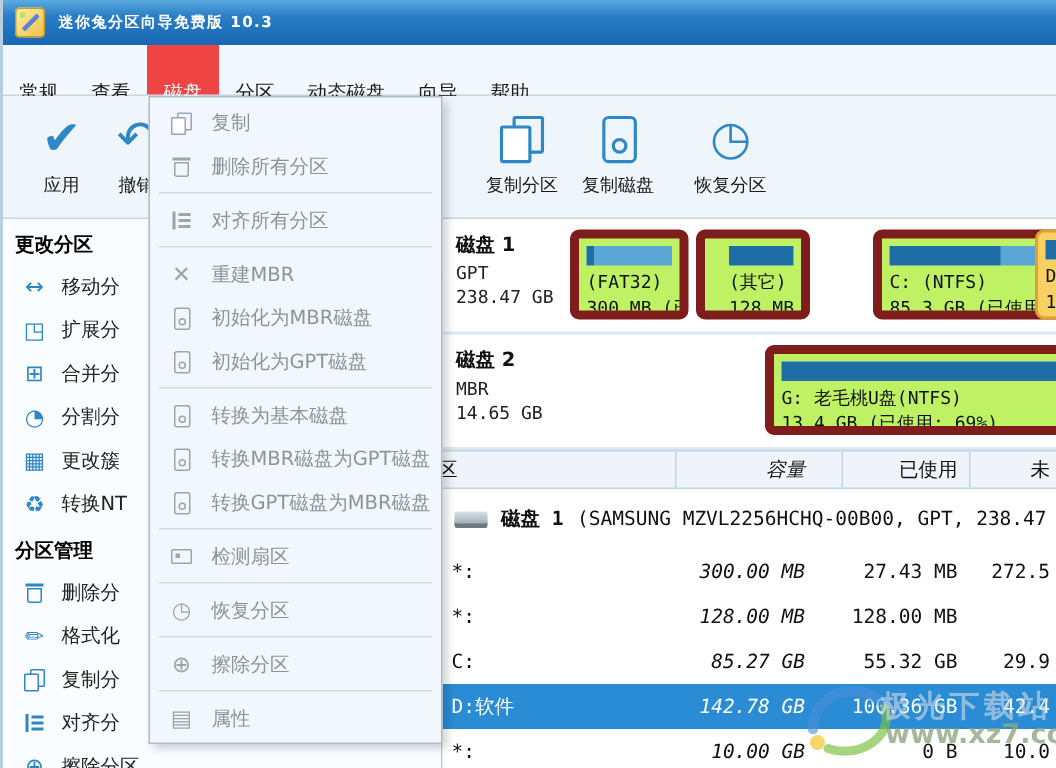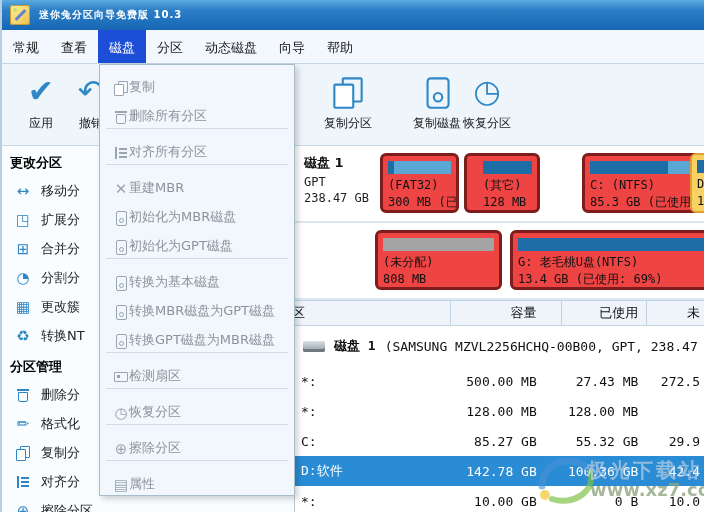--- a/index.html
+++ b/index.html
@@ -14,22 +14,22 @@
   .app-icon{width:20px;height:20px;border-radius:3px;position:relative;flex:none;
     background:linear-gradient(135deg,#fdf0a8,#edc042);box-shadow:inset 0 0 0 1px #c89b2e;}
   .app-icon::before{content:"";position:absolute;left:9px;top:3px;width:3px;height:14px;
     background:#5f7fd8;transform:rotate(45deg);border-radius:1px;}
   .app-icon::after{content:"";position:absolute;left:3px;top:3px;width:4px;height:4px;border-radius:50%;background:#bfe06a;}
   .title-text{color:#fff;font-size:10px;font-weight:bold;letter-spacing:1px;}
 
   
   .menubar{position:absolute;left:0;top:30px;width:704px;height:34px;background:#f2f8fd;
     border-bottom:1px solid #c5d6e4;display:flex;box-sizing:border-box;}
-  .mb-item{padding:1px 11px;line-height:33px;font-size:13px;color:#1b1b1b;cursor:default;}
-  .mb-item.active{background:#1d4ed8;color:#fff;}
+  .mb-item{padding:16px 11px;line-height:33px;font-size:13px;color:#1b1b1b;cursor:default;}
+  .mb-item.active{background:#ef4444;color:#fff;}
 
   
   .toolbar{position:absolute;left:0;top:64px;width:704px;height:82px;background:#eef5fb;
     border-bottom:1px solid #c5d6e4;box-sizing:border-box;}
   .tb-btn{position:absolute;top:6px;width:62px;text-align:center;cursor:default;}
   .tb-ic{height:44px;display:flex;align-items:center;justify-content:center;color:#2f88c6;}
   .tb-ic .icn{transform:scale(2.1);}
   .tb-label{font-size:12px;color:#1a1a1a;margin-top:1px;white-space:nowrap;}
   .tb-frag{position:absolute;left:291px;top:114px;font-size:12px;color:#1a1a1a;}
 
@@ -60,45 +60,45 @@
     border-right:1px solid #b9c7d4;box-sizing:border-box;overflow:hidden;}
   .sb-title{margin:6px 0 2px 0;padding:2px 0 2px 8px;font-size:13px;font-weight:bold;color:#000;}
   .sb-item{height:29px;display:flex;align-items:center;gap:10px;padding-left:13px;cursor:default;}
   .sb-item .icn{color:#2f86c4;}
   .sb-label{font-size:13px;color:#222;white-space:nowrap;}
 
   
   .popup{position:absolute;left:97px;top:64px;width:196px;height:432px;background:#f1f7fc;
     border:1px solid #a9bccb;box-shadow:3px 3px 6px rgba(0,0,0,.18);z-index:50;
     box-sizing:border-box;padding-top:2px;overflow:hidden;}
-  .pm-item{height:29px;display:flex;align-items:flex-end;padding-left:13px;cursor:default;}
+  .pm-item{height:29px;display:flex;align-items:center;gap:12px;padding-left:13px;cursor:default;}
   .pm-item .icn{color:#99a5af;}
   .pm-label{font-size:13px;color:#8b949c;white-space:nowrap;}
   .pm-sep{height:1px;background:#d0dde8;margin:3px 6px;}
 
   
   .main{position:absolute;left:293px;top:146px;width:411px;height:366px;background:#fff;}
   .disk-row{position:relative;height:77px;border-bottom:2px solid #dce8f1;box-sizing:border-box;overflow:hidden;}
   .dm-label{position:absolute;left:9px;top:8px;}
   .dm-name{font-size:13px;font-weight:bold;color:#111;margin-bottom:2px;}
   .dm-sub{font-size:12px;color:#222;line-height:16px;}
-  .part-box{position:absolute;top:7px;height:60px;border:3px solid #7f1d1d;border-radius:6px;
-    background:#ef4444;box-sizing:border-box;padding:5px 5px 0 5px;overflow:hidden;cursor:default;}
+  .part-box{position:absolute;top:7px;height:60px;border:6px solid #7f1d1d;border-radius:6px;
+    background:#bef264;box-sizing:border-box;padding:5px 5px 0 5px;overflow:hidden;cursor:default;}
   .part-box.selected{border:2px solid #dfa02f;background:#f7d161;}
   .part-bar{height:13px;background:#5aa7d6;margin-bottom:3px;position:relative;overflow:hidden;}
   .part-bar .used{position:absolute;left:0;top:0;bottom:0;background:#1f6da6;}
   .part-bar.unalloc{background:#a3a3a3;}
   .part-line{font-size:12px;color:#111;line-height:17px;white-space:nowrap;}
 
   
   .tbl-header{height:26px;background:#eef4fa;border-top:1px solid #c2d4e2;border-bottom:1px solid #c2d4e2;
     display:flex;box-sizing:border-box;font-size:13px;color:#111;}
   .col-name{width:162px;display:flex;align-items:center;}
   .col-name .hdr-label{margin-left:-16px;white-space:nowrap;}
-  .col-cap{width:98px;text-align:left;padding-right:8px;box-sizing:border-box;display:flex;align-items:center;justify-content:flex-end;border-left:1px solid #c2d4e2;}
+  .col-cap{width:98px;text-align:left;padding-right:8px;box-sizing:border-box;display:flex;align-items:center;justify-content:flex-end;border-left:1px solid #c2d4e2;font-style:italic;}
   .col-used{width:89px;text-align:right;padding-right:8px;box-sizing:border-box;display:flex;align-items:center;justify-content:flex-end;border-left:1px solid #c2d4e2;margin-left:16px;}
   .col-un{width:62px;text-align:right;padding-right:6px;box-sizing:border-box;display:flex;align-items:center;justify-content:flex-end;border-left:1px solid #c2d4e2;}
   .disk-group-row{height:40px;display:flex;align-items:center;gap:9px;padding-left:8px;font-size:13px;color:#111;cursor:default;}
   .hdd{width:22px;height:11px;border-radius:2px;background:linear-gradient(#d9e1e7,#8f9aa2);
     box-shadow:inset 0 -3px 0 #6d7880;flex:none;}
   .dg-bold{font-weight:bold;white-space:nowrap;}
   .dg-rest{white-space:nowrap;}
   .part-row{height:30px;display:flex;font-size:13px;color:#111;cursor:default;}
   .part-row>div{display:flex;align-items:center;}
   .part-row .col-cap,.part-row .col-used,.part-row .col-un{border-left:none;}
@@ -145,21 +145,21 @@
       <div class="tb-label">撤销</div>
     </div>
     <span class="tb-frag">D</span>
     <div id="tb-actions">
         <div class="tb-btn" style="left: 315px;">
           <div class="tb-ic">
             <span class="icn ic-copy"></span>
           </div>
           <div class="tb-label">复制分区</div>
         </div>
-        <div class="tb-btn" style="left: 404px;">
+        <div class="tb-btn" style="left: 379px;">
           <div class="tb-ic">
             <span class="icn ic-disk"></span>
           </div>
           <div class="tb-label">复制磁盘</div>
         </div>
         <div class="tb-btn" style="left: 454px;">
           <div class="tb-ic">
             <span class="icn ig" data-glyph="◷"></span>
           </div>
           <div class="tb-label">恢复分区</div>
@@ -247,24 +247,24 @@
           </div>
           <div class="part-box selected" style="left: 395px; width: 110px;">
             <div class="part-bar">
               <div class="used" style="width: 70%;"></div>
             </div>
             <div class="part-line mono">D:</div>
             <div class="part-line mono">14</div>
           </div>
         </div>
         <div class="disk-row">
-          <div class="part-box" style="left: 80px; width: 127px;">
-            <div class="part-bar unalloc"></div>
-            <div class="part-line mono">(未分配)</div>
-            <div class="part-line mono">808 MB</div>
+          <div class="dm-label">
+            <div class="dm-name">磁盘 2</div>
+            <div class="dm-sub mono">MBR</div>
+            <div class="dm-sub mono">14.65 GB</div>
           </div>
           <div class="part-box" style="left: 215px; width: 420px;">
             <div class="part-bar">
               <div class="used" style="width: 69%;"></div>
             </div>
             <div class="part-line mono">G: 老毛桃U盘(NTFS)</div>
             <div class="part-line mono">13.4 GB (已使用: 69%)</div>
           </div>
         </div>
       </div>
@@ -277,21 +277,21 @@
       <div class="col-un">未</div>
     </div>
     <div id="tbl-body">
         <div class="disk-group-row">
           <span class="hdd"></span>
           <span class="dg-bold mono">磁盘 1</span>
           <span class="dg-rest mono"> (SAMSUNG MZVL2256HCHQ-00B00, GPT, 238.47 GB)</span>
         </div>
         <div class="part-row">
           <div class="col-name mono">*:</div>
-          <div class="col-cap mono">500.00 MB</div>
+          <div class="col-cap mono">300.00 MB</div>
           <div class="col-used mono">27.43 MB</div>
           <div class="col-un mono">272.5</div>
         </div>
         <div class="part-row">
           <div class="col-name mono">*:</div>
           <div class="col-cap mono">128.00 MB</div>
           <div class="col-used mono">128.00 MB</div>
           <div class="col-un mono"></div>
         </div>
         <div class="part-row">

